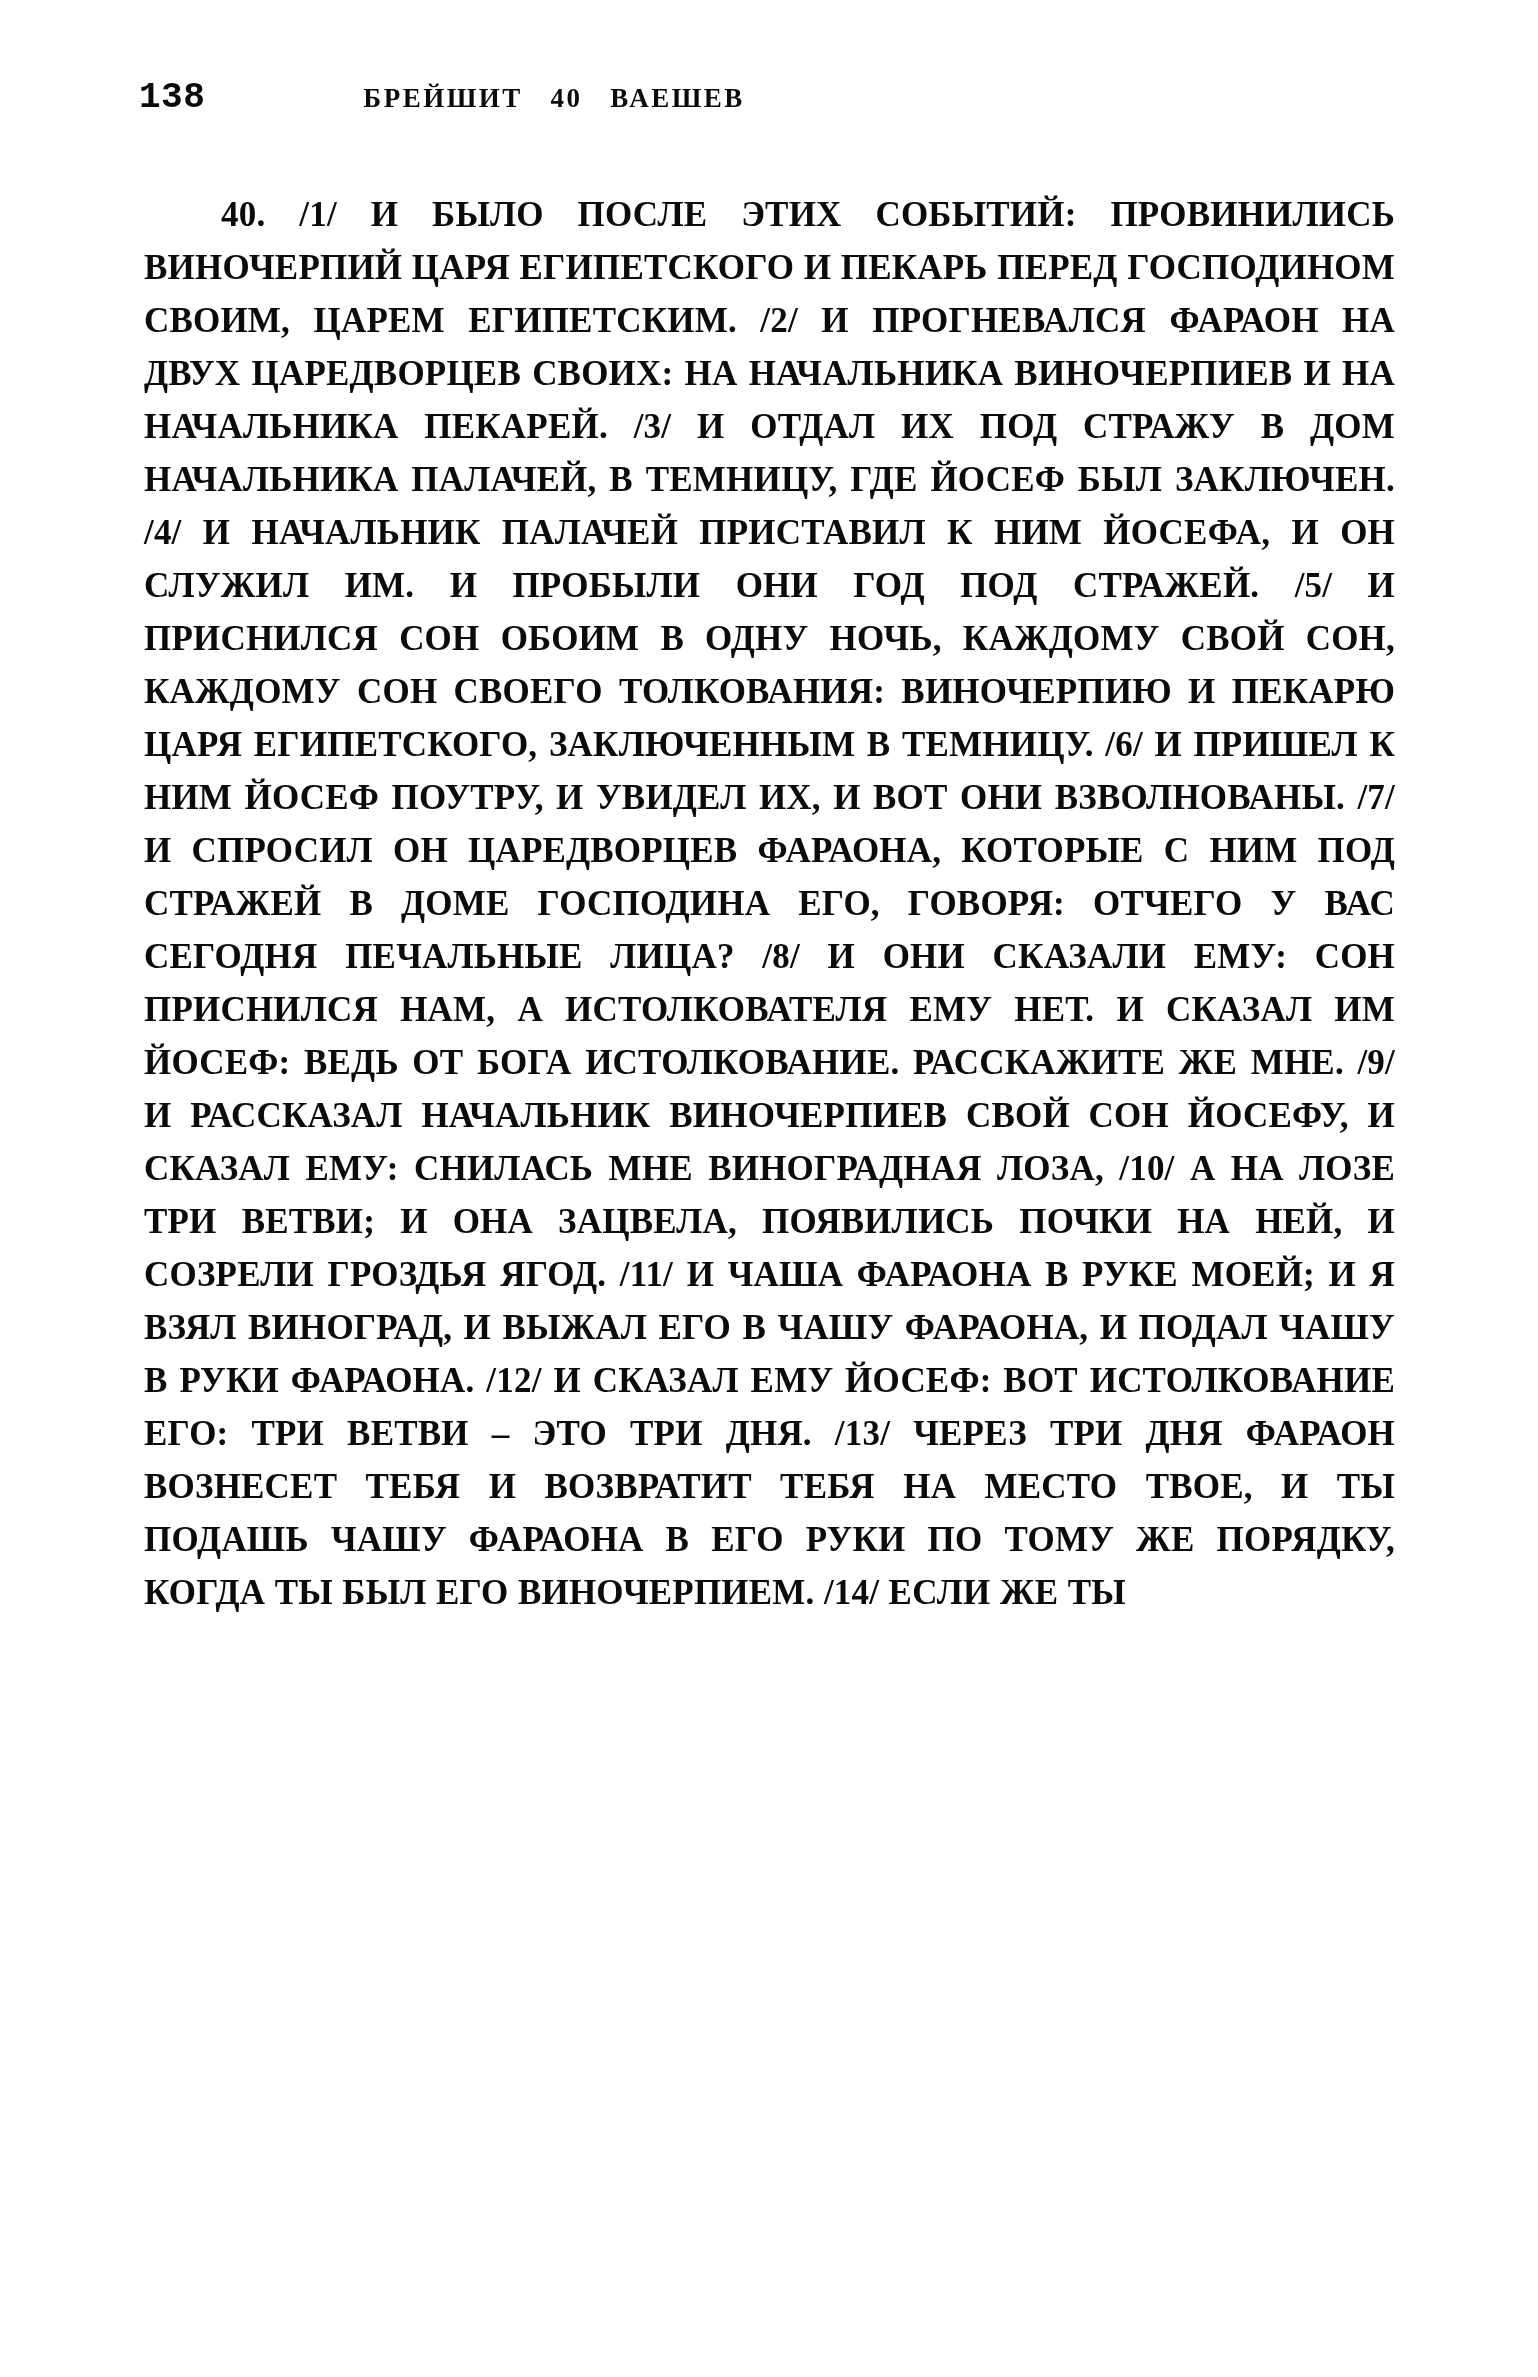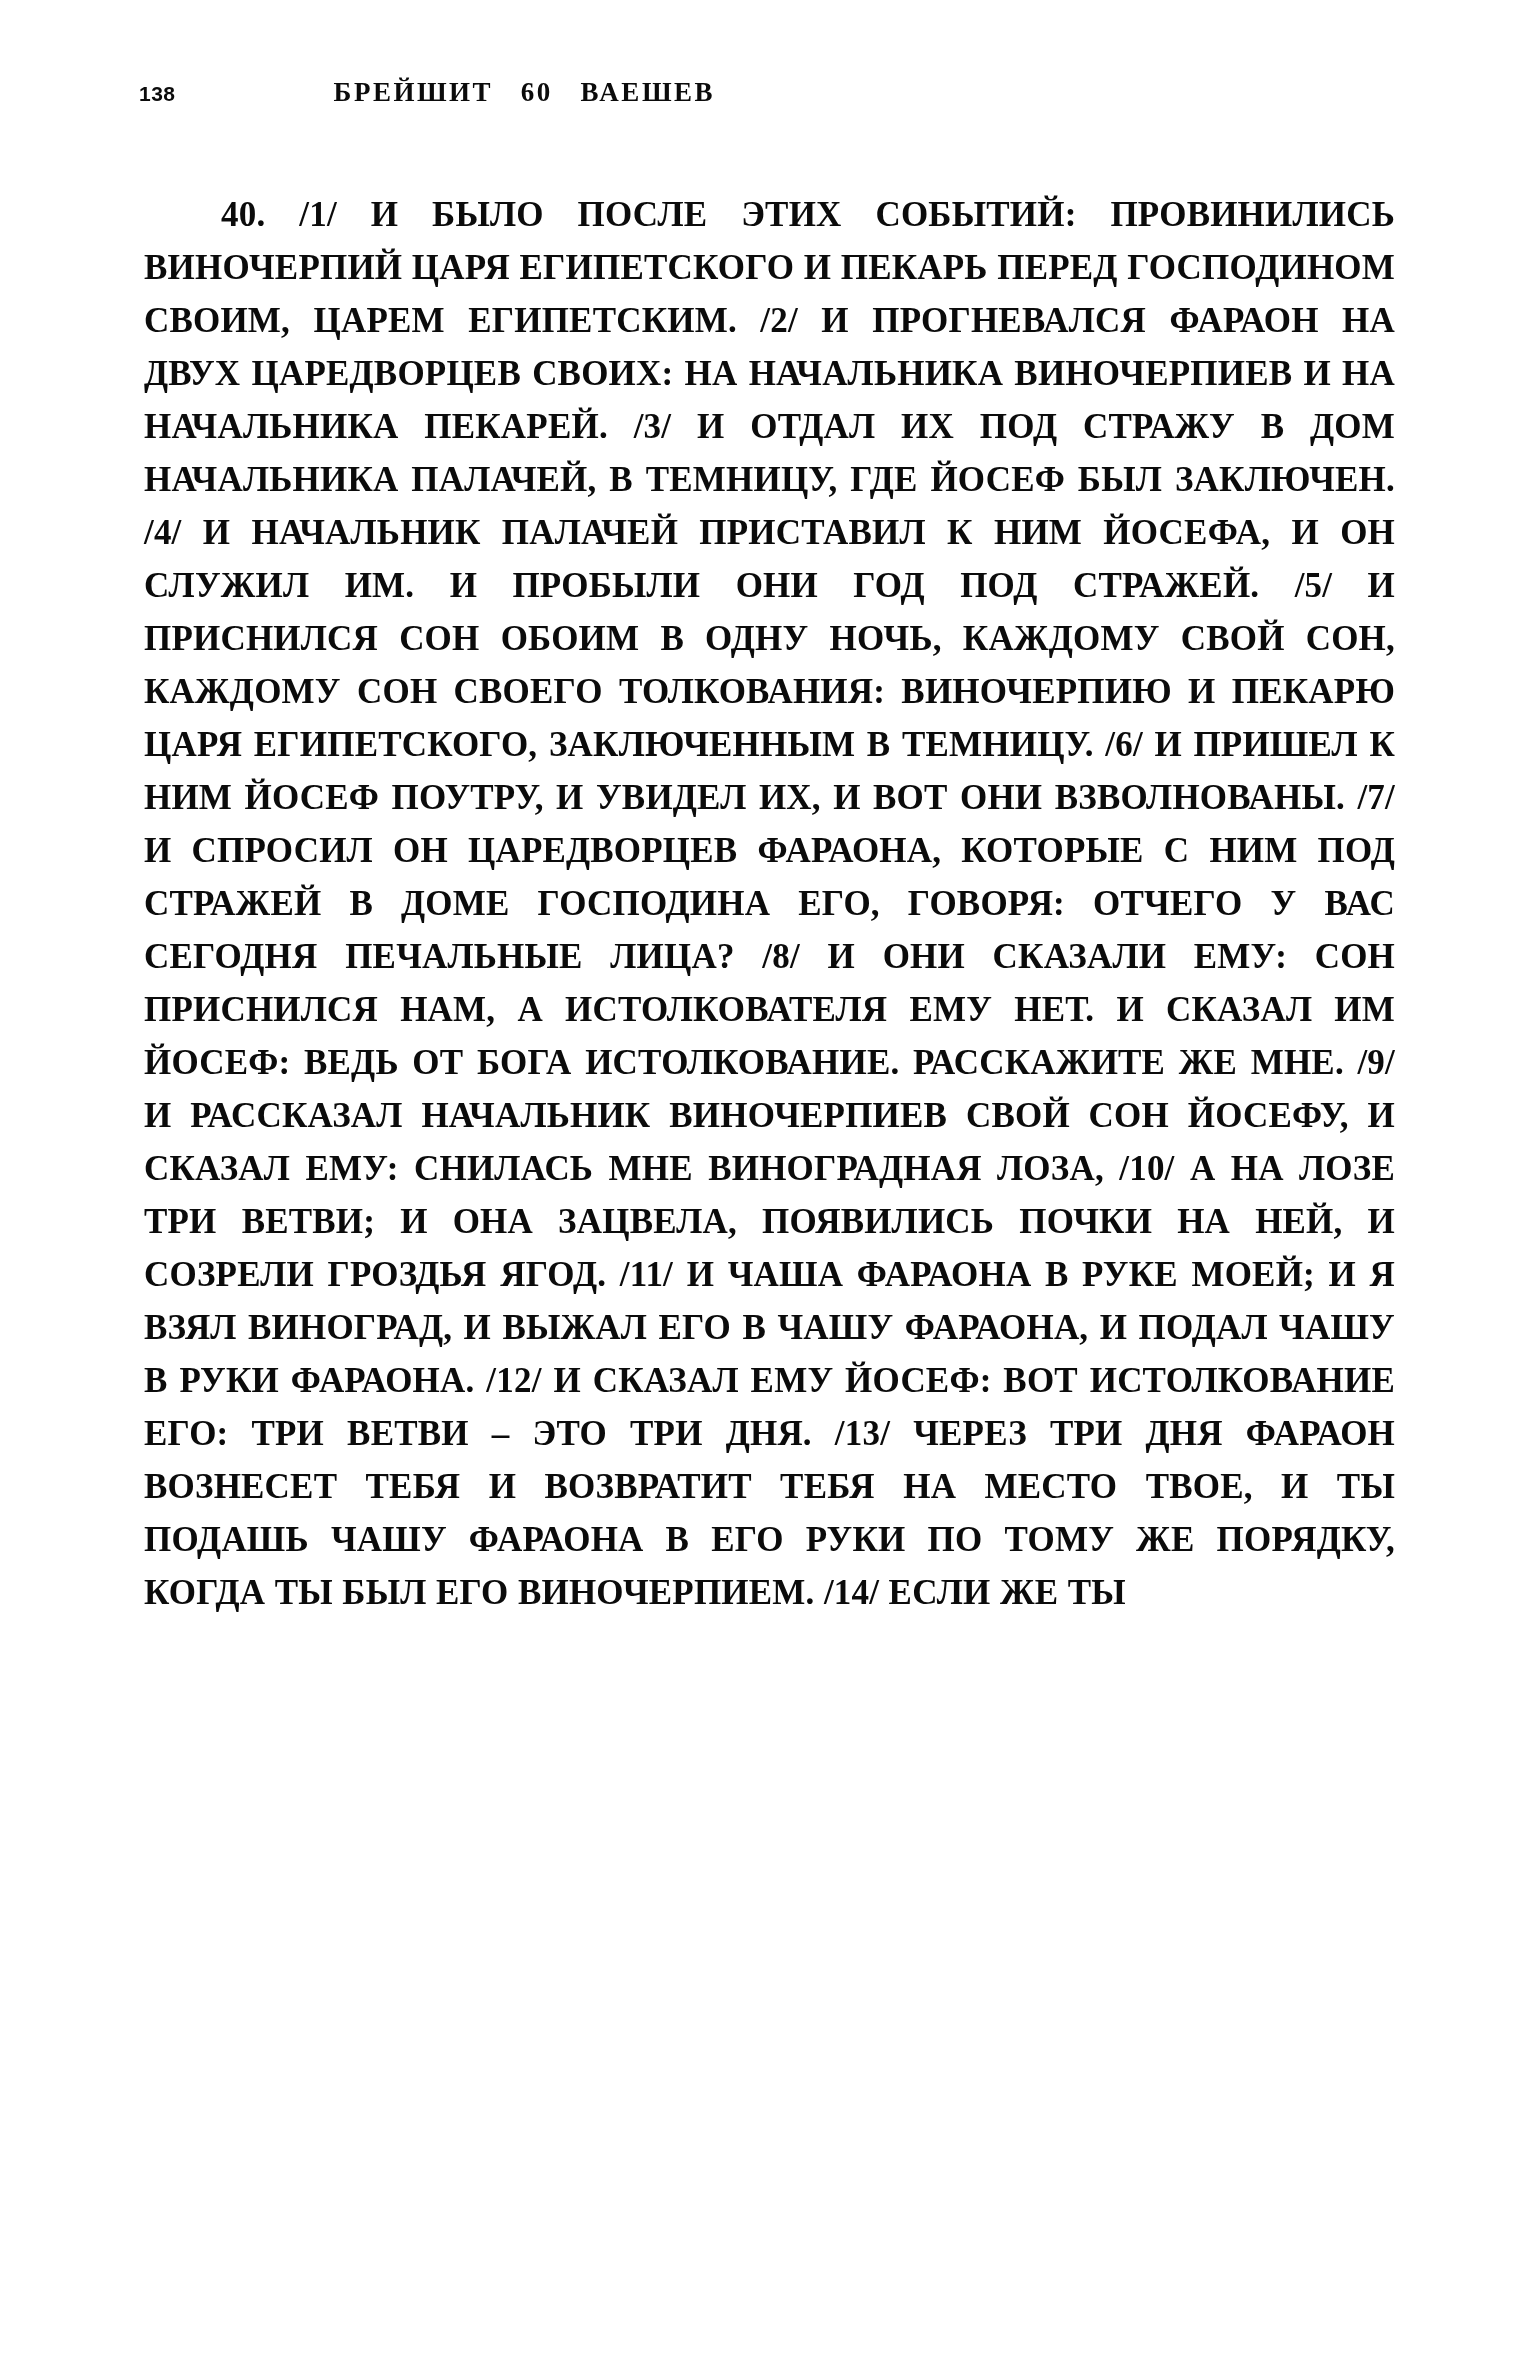--- a/index.html
+++ b/index.html
@@ -21,23 +21,23 @@
   .header {
     position: absolute;
     top: 77px;
     left: 139px;
     right: 139px;
     height: 40px;
     display: flex;
     align-items: baseline;
   }
   .header .folio {
-    font-family: Liberation Sans, sans-serif;
+    font-family: Liberation Mono, monospace;
     font-weight: bold;
-    font-size: 21px;
+    font-size: 36px;
     letter-spacing: 0.5px;
   }
   .header .running-title {
     margin-left: 158px;
     font-family: "Liberation Serif", serif;
     font-weight: bold;
     font-size: 27px;
     letter-spacing: 2.5px;
     white-space: pre;
   }
@@ -61,21 +61,21 @@
     margin: 12px;
   }
 </style>
 </head>
 <body>
 
 <div class="page">
 
   <div class="header">
     <span class="folio">138</span>
-    <span class="running-title">БРЕЙШИТ   60   ВАЕШЕВ</span>
+    <span class="running-title">БРЕЙШИТ   40   ВАЕШЕВ</span>
   </div>
 
   <div class="body-text">
     <p>40. /1/ И БЫЛО ПОСЛЕ ЭТИХ СОБЫТИЙ: ПРОВИНИЛИСЬ ВИНОЧЕРПИЙ ЦАРЯ ЕГИПЕТСКОГО И ПЕКАРЬ ПЕРЕД ГОСПОДИНОМ СВОИМ, ЦАРЕМ ЕГИПЕТСКИМ. /2/ И ПРОГНЕВАЛСЯ ФАРАОН НА ДВУХ ЦАРЕДВОРЦЕВ СВОИХ: НА НАЧАЛЬНИКА ВИНОЧЕРПИЕВ И НА НАЧАЛЬНИКА ПЕКАРЕЙ. /3/ И ОТДАЛ ИХ ПОД СТРАЖУ В ДОМ НАЧАЛЬНИКА ПАЛАЧЕЙ, В ТЕМНИЦУ, ГДЕ ЙОСЕФ БЫЛ ЗАКЛЮЧЕН. /4/ И НАЧАЛЬНИК ПАЛАЧЕЙ ПРИСТАВИЛ К НИМ ЙОСЕФА, И ОН СЛУЖИЛ ИМ. И ПРОБЫЛИ ОНИ ГОД ПОД СТРАЖЕЙ. /5/ И ПРИСНИЛСЯ СОН ОБОИМ В ОДНУ НОЧЬ, КАЖДОМУ СВОЙ СОН, КАЖДОМУ СОН СВОЕГО ТОЛКОВАНИЯ: ВИНОЧЕРПИЮ И ПЕКАРЮ ЦАРЯ ЕГИПЕТСКОГО, ЗАКЛЮЧЕННЫМ В ТЕМНИЦУ. /6/ И ПРИШЕЛ К НИМ ЙОСЕФ ПОУТРУ, И УВИДЕЛ ИХ, И ВОТ ОНИ ВЗВОЛНОВАНЫ. /7/ И СПРОСИЛ ОН ЦАРЕДВОРЦЕВ ФАРАОНА, КОТОРЫЕ С НИМ ПОД СТРАЖЕЙ В ДОМЕ ГОСПОДИНА ЕГО, ГОВОРЯ: ОТЧЕГО У ВАС СЕГОДНЯ ПЕЧАЛЬНЫЕ ЛИЦА? /8/ И ОНИ СКАЗАЛИ ЕМУ: СОН ПРИСНИЛСЯ НАМ, А ИСТОЛКОВАТЕЛЯ ЕМУ НЕТ. И СКАЗАЛ ИМ ЙОСЕФ: ВЕДЬ ОТ БОГА ИСТОЛКОВАНИЕ. РАССКАЖИТЕ ЖЕ МНЕ. /9/ И РАССКАЗАЛ НАЧАЛЬНИК ВИНОЧЕРПИЕВ СВОЙ СОН ЙОСЕФУ, И СКАЗАЛ ЕМУ: СНИЛАСЬ МНЕ ВИНОГРАДНАЯ ЛОЗА, /10/ А НА ЛОЗЕ ТРИ ВЕТВИ; И ОНА ЗАЦВЕЛА, ПОЯВИЛИСЬ ПОЧКИ НА НЕЙ, И СОЗРЕЛИ ГРОЗДЬЯ ЯГОД. /11/ И ЧАША ФАРАОНА В РУКЕ МОЕЙ; И Я ВЗЯЛ ВИНОГРАД, И ВЫЖАЛ ЕГО В ЧАШУ ФАРАОНА, И ПОДАЛ ЧАШУ В РУКИ ФАРАОНА. /12/ И СКАЗАЛ ЕМУ ЙОСЕФ: ВОТ ИСТОЛКОВАНИЕ ЕГО: ТРИ ВЕТВИ – ЭТО ТРИ ДНЯ. /13/ ЧЕРЕЗ ТРИ ДНЯ ФАРАОН ВОЗНЕСЕТ ТЕБЯ И ВОЗВРАТИТ ТЕБЯ НА МЕСТО ТВОЕ, И ТЫ ПОДАШЬ ЧАШУ ФАРАОНА В ЕГО РУКИ ПО ТОМУ ЖЕ ПОРЯДКУ, КОГДА ТЫ БЫЛ ЕГО ВИНОЧЕРПИЕМ. /14/ ЕСЛИ ЖЕ ТЫ</p>
   </div>
 
 </div>
 
 
 </body></html>

